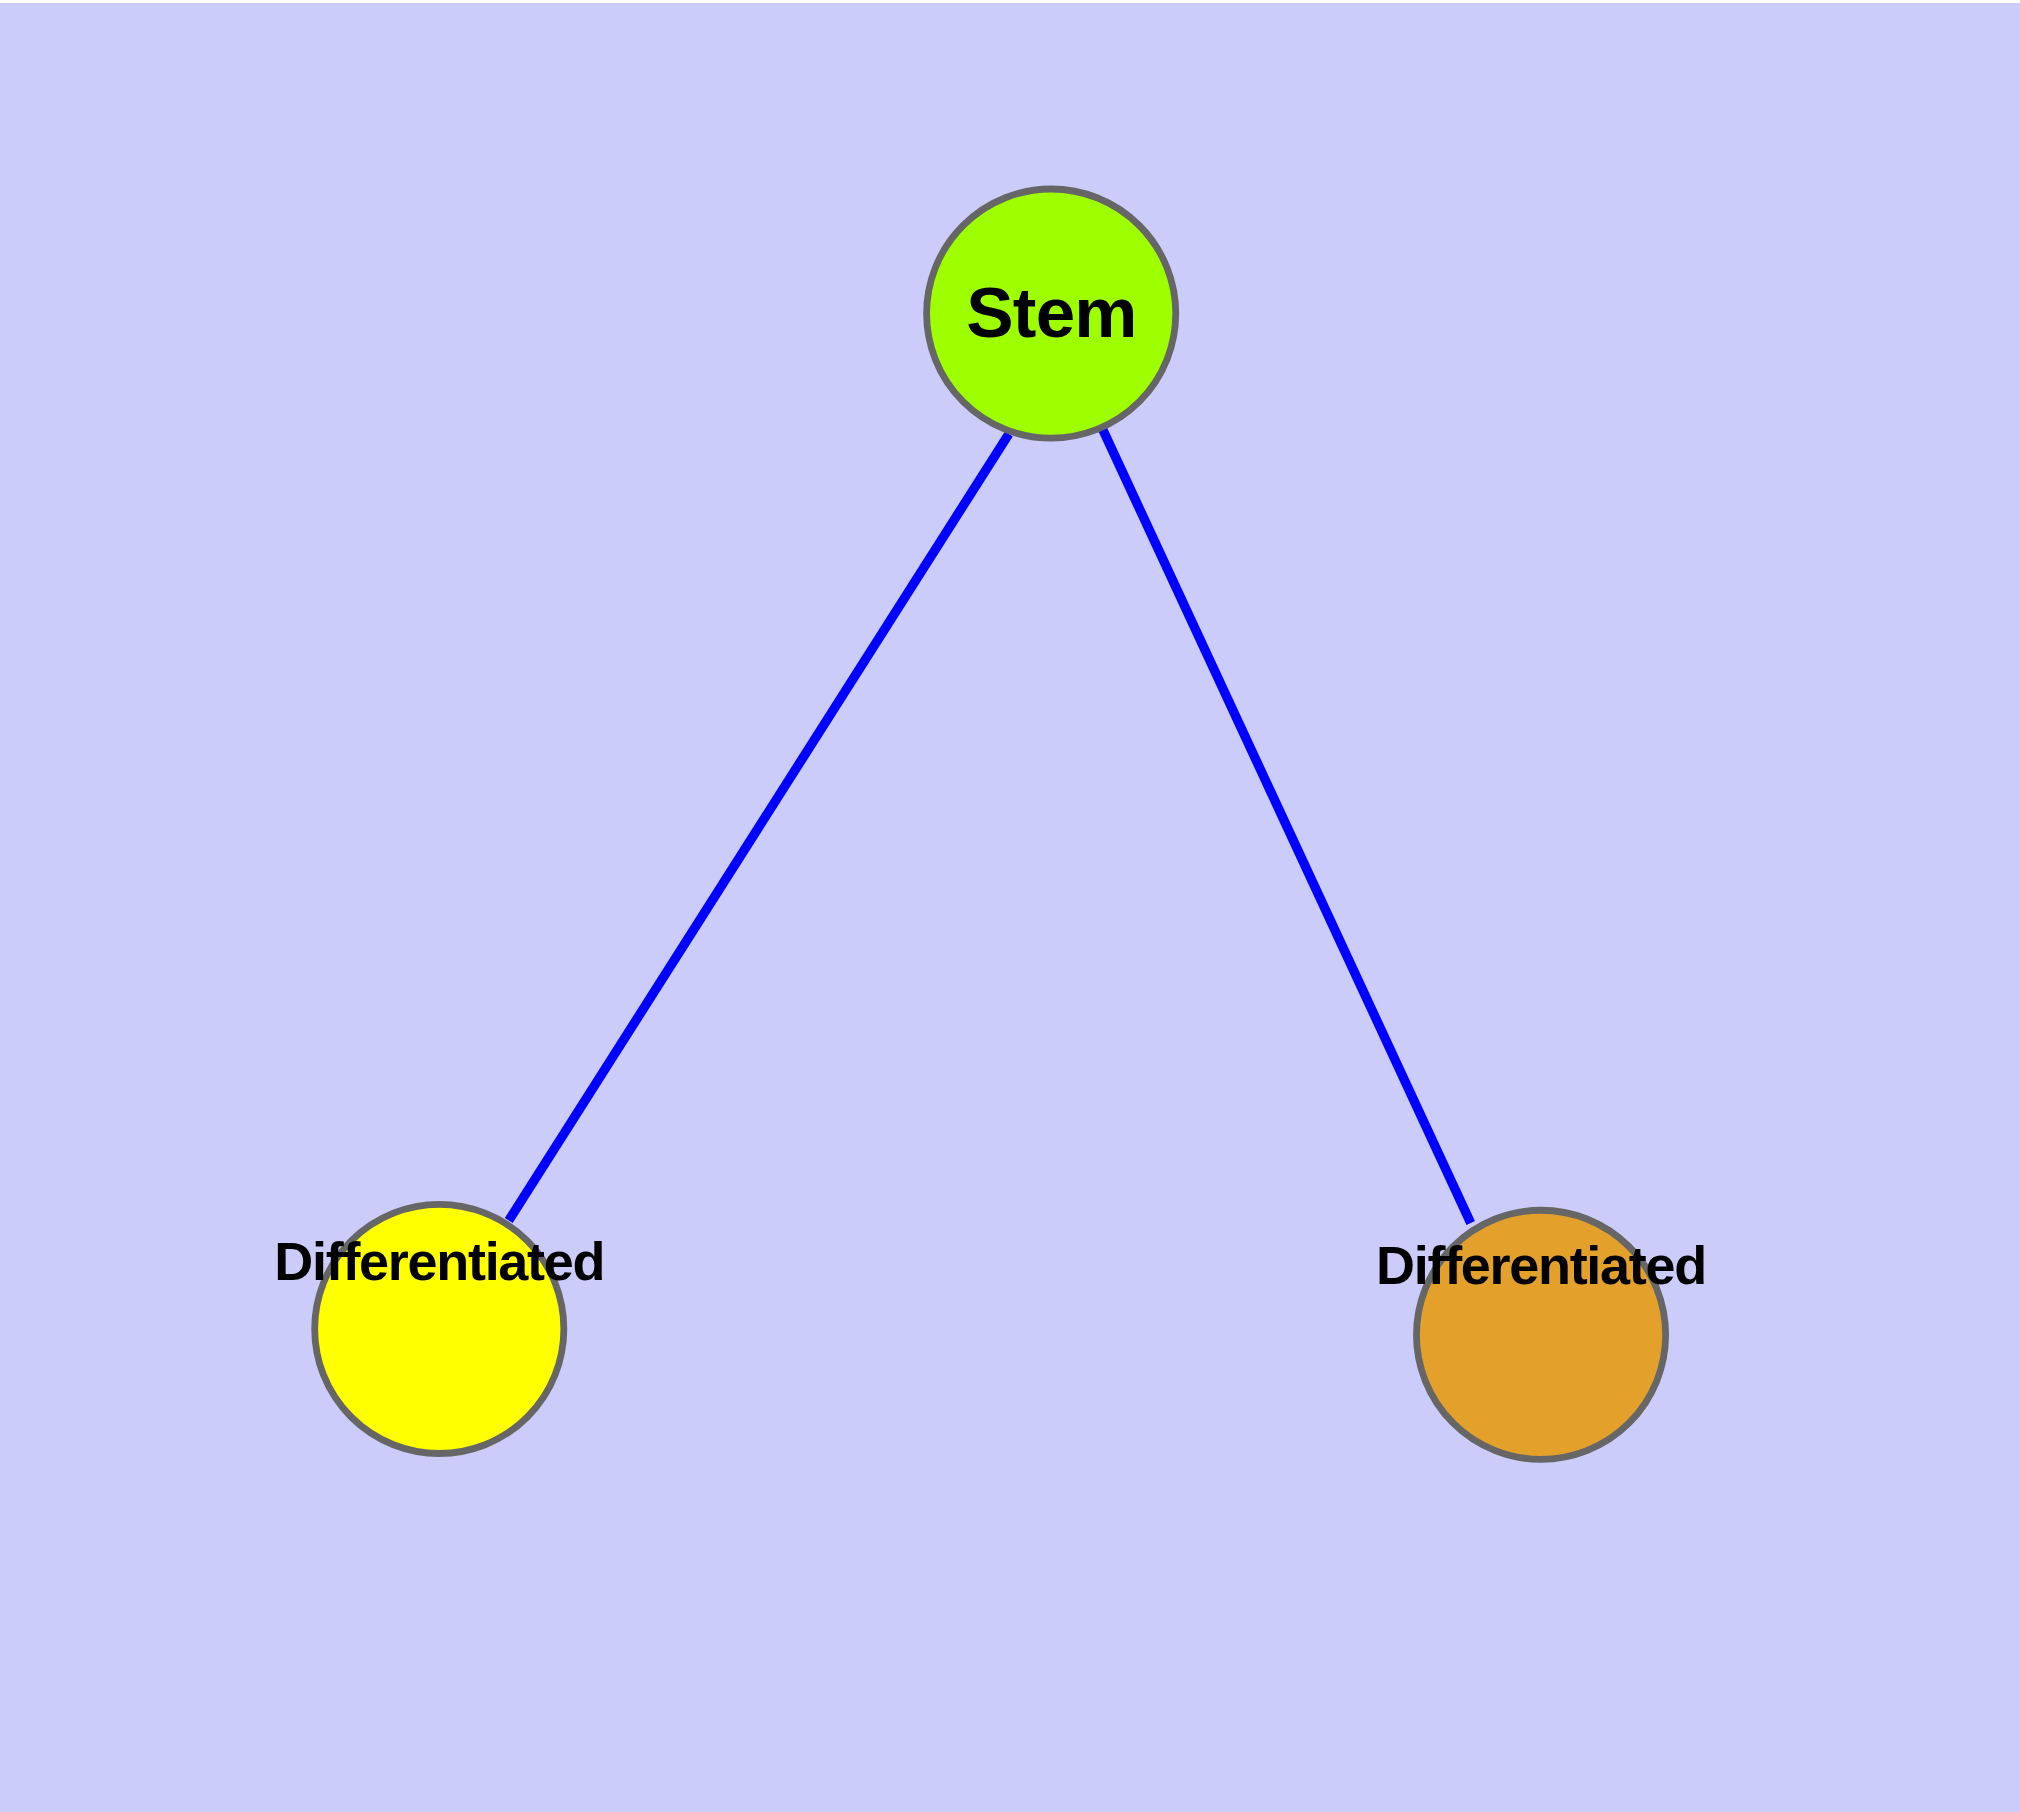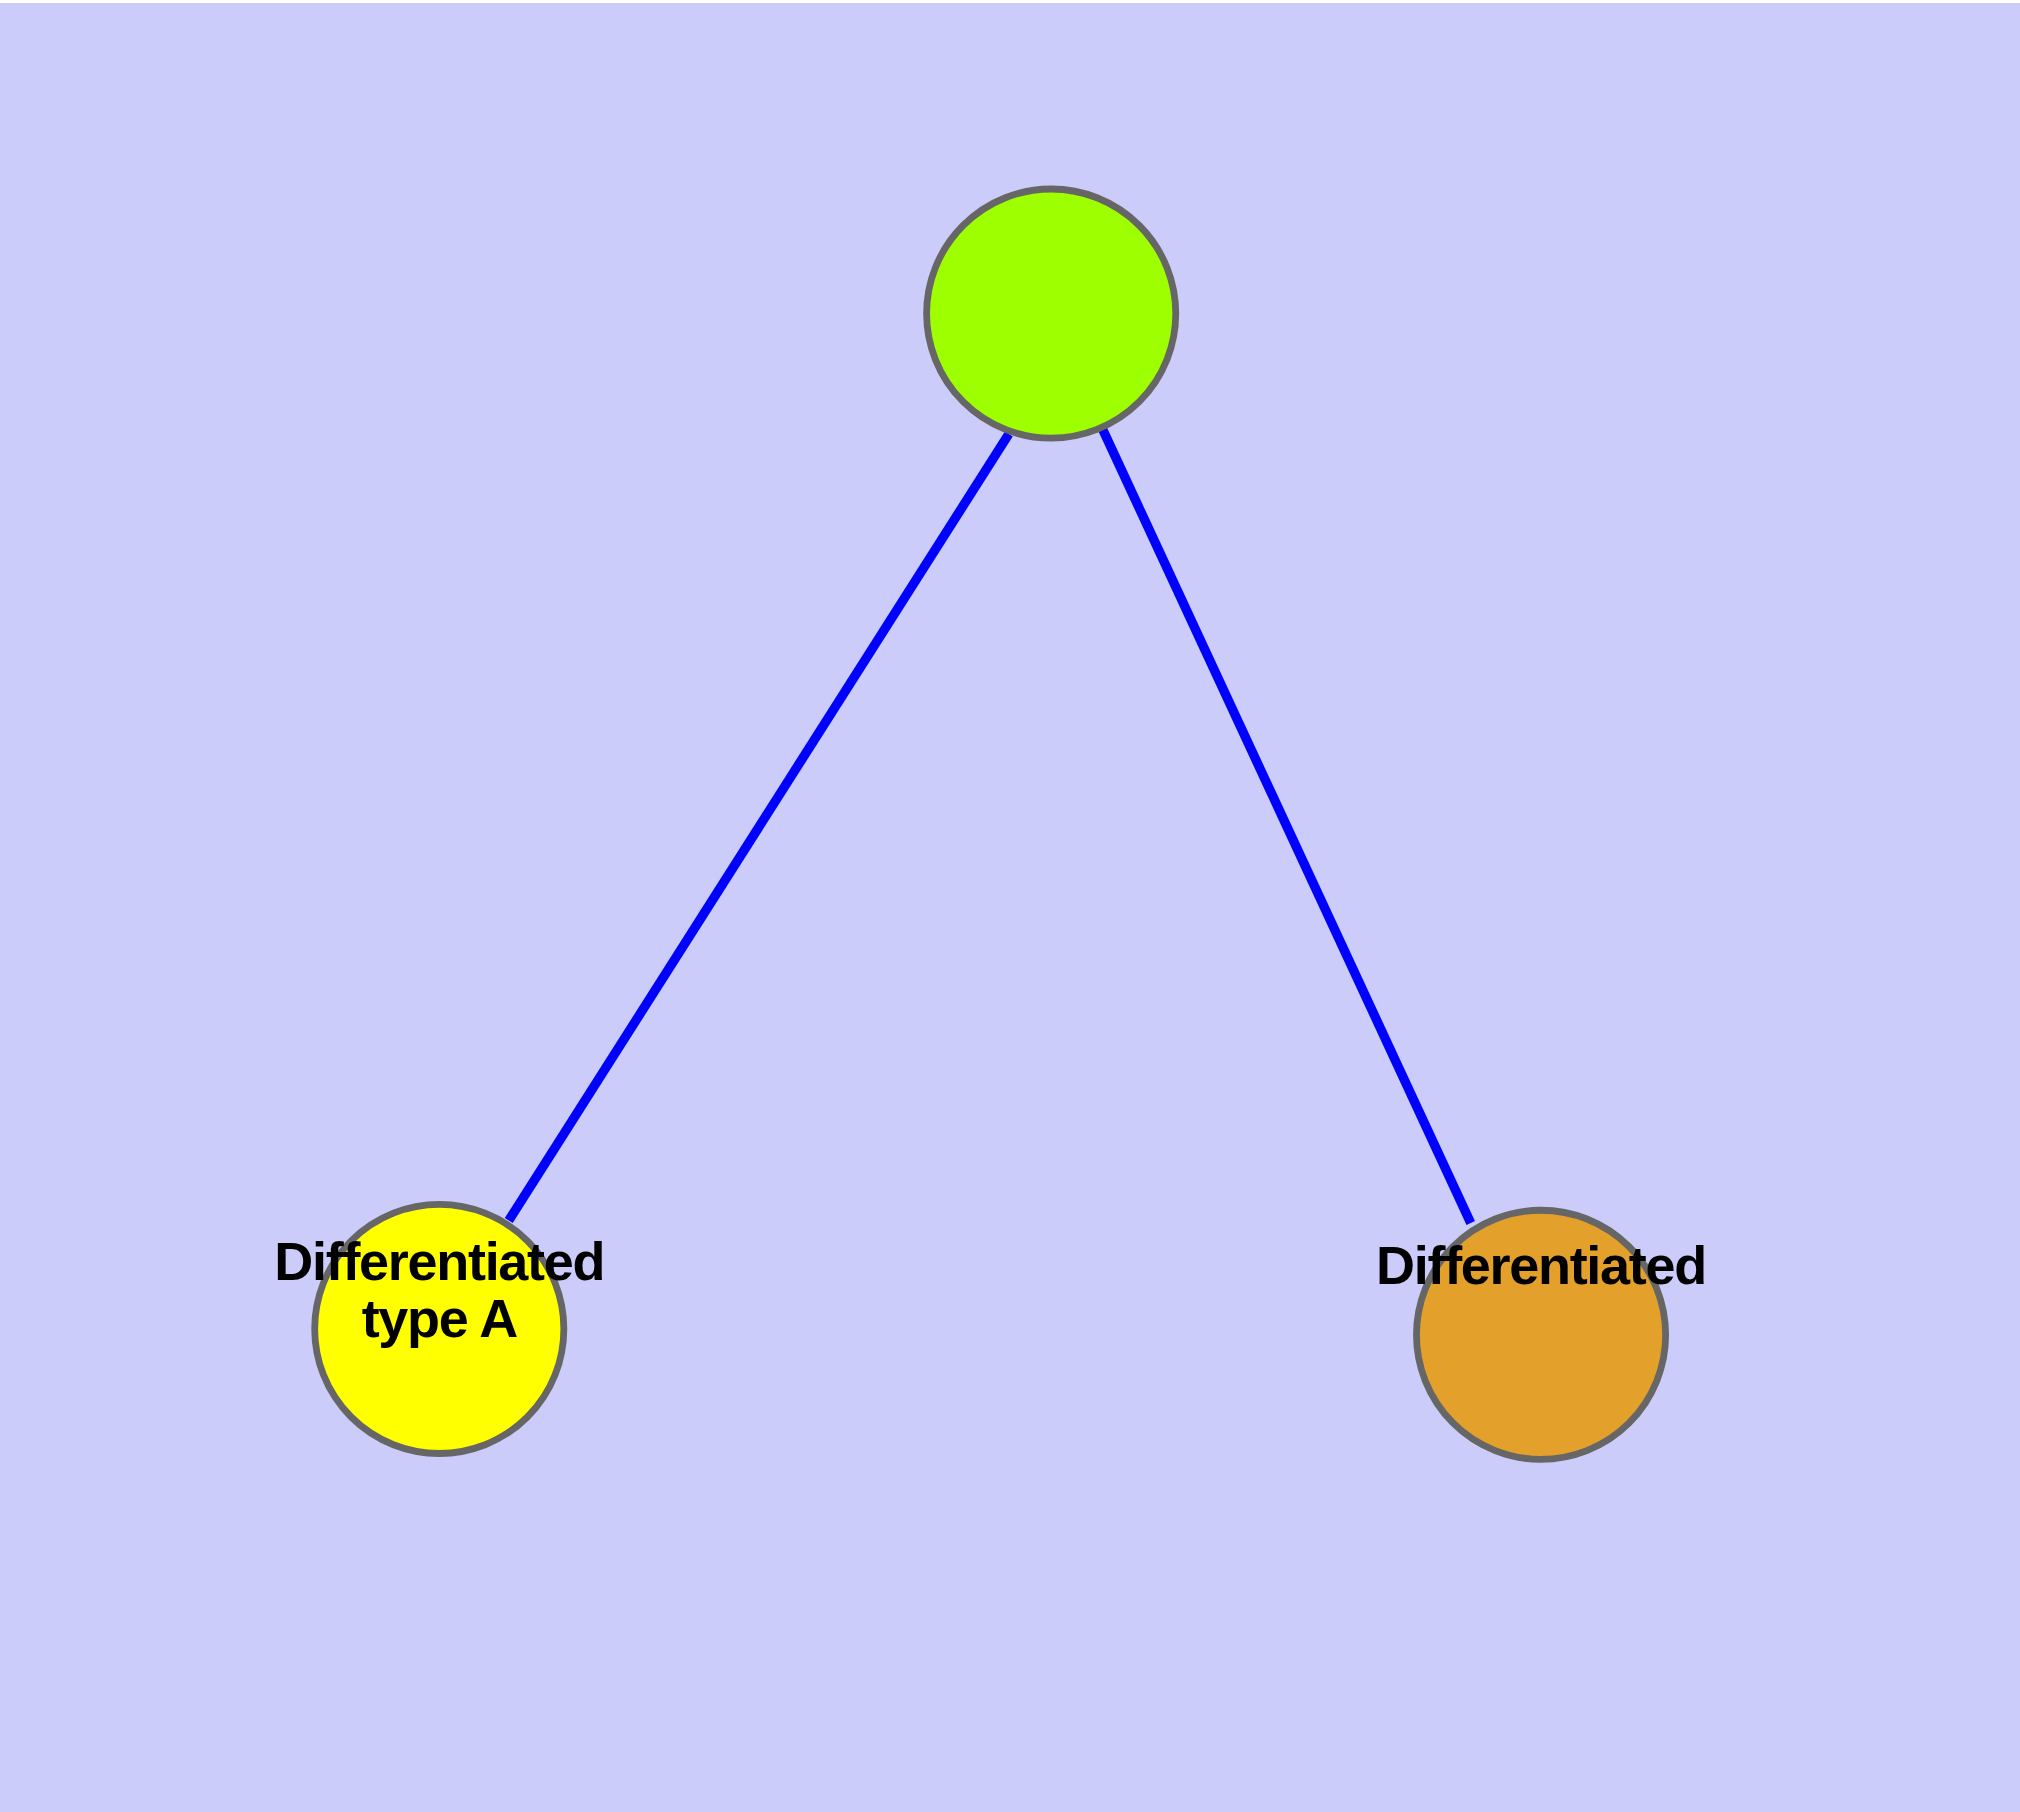--- a/index.html
+++ b/index.html
@@ -61,18 +61,19 @@
       <line x1="1190" y1="512" x2="600" y2="1440" stroke="#0000ff" stroke-width="11" stroke-linecap="butt"></line>
       <line x1="1300" y1="505" x2="1735" y2="1443" stroke="#0000ff" stroke-width="11" stroke-linecap="butt"></line>
     </g>
     <g>
       <circle cx="1240" cy="370" r="147" fill="#9eff00" stroke="#666666" stroke-width="8"></circle>
       <circle cx="518" cy="1568" r="147" fill="#ffff00" stroke="#666666" stroke-width="8"></circle>
       <circle cx="1818" cy="1575" r="147" fill="#e3a02b" stroke="#666666" stroke-width="8"></circle>
     </g>
   </svg>
 
+  <div class="node-label stem" style="left:797px; top:275px; width:509px;">Stem</div>
 
-  <div class="node-label child" style="left:15.3px; top:1233px; width:848px;"><span>Differentiated</span><br><span>type A</span></div>
+  <div class="node-label child" style="left:15.3px; top:1233px; width:848px;"><span>Differentiated</span><br></div>
 
   <div class="node-label child" style="left:1117px; top:1237px; width:848px;"><span>Differentiated</span><br></div>
 </div>
 
 
 </body></html>

